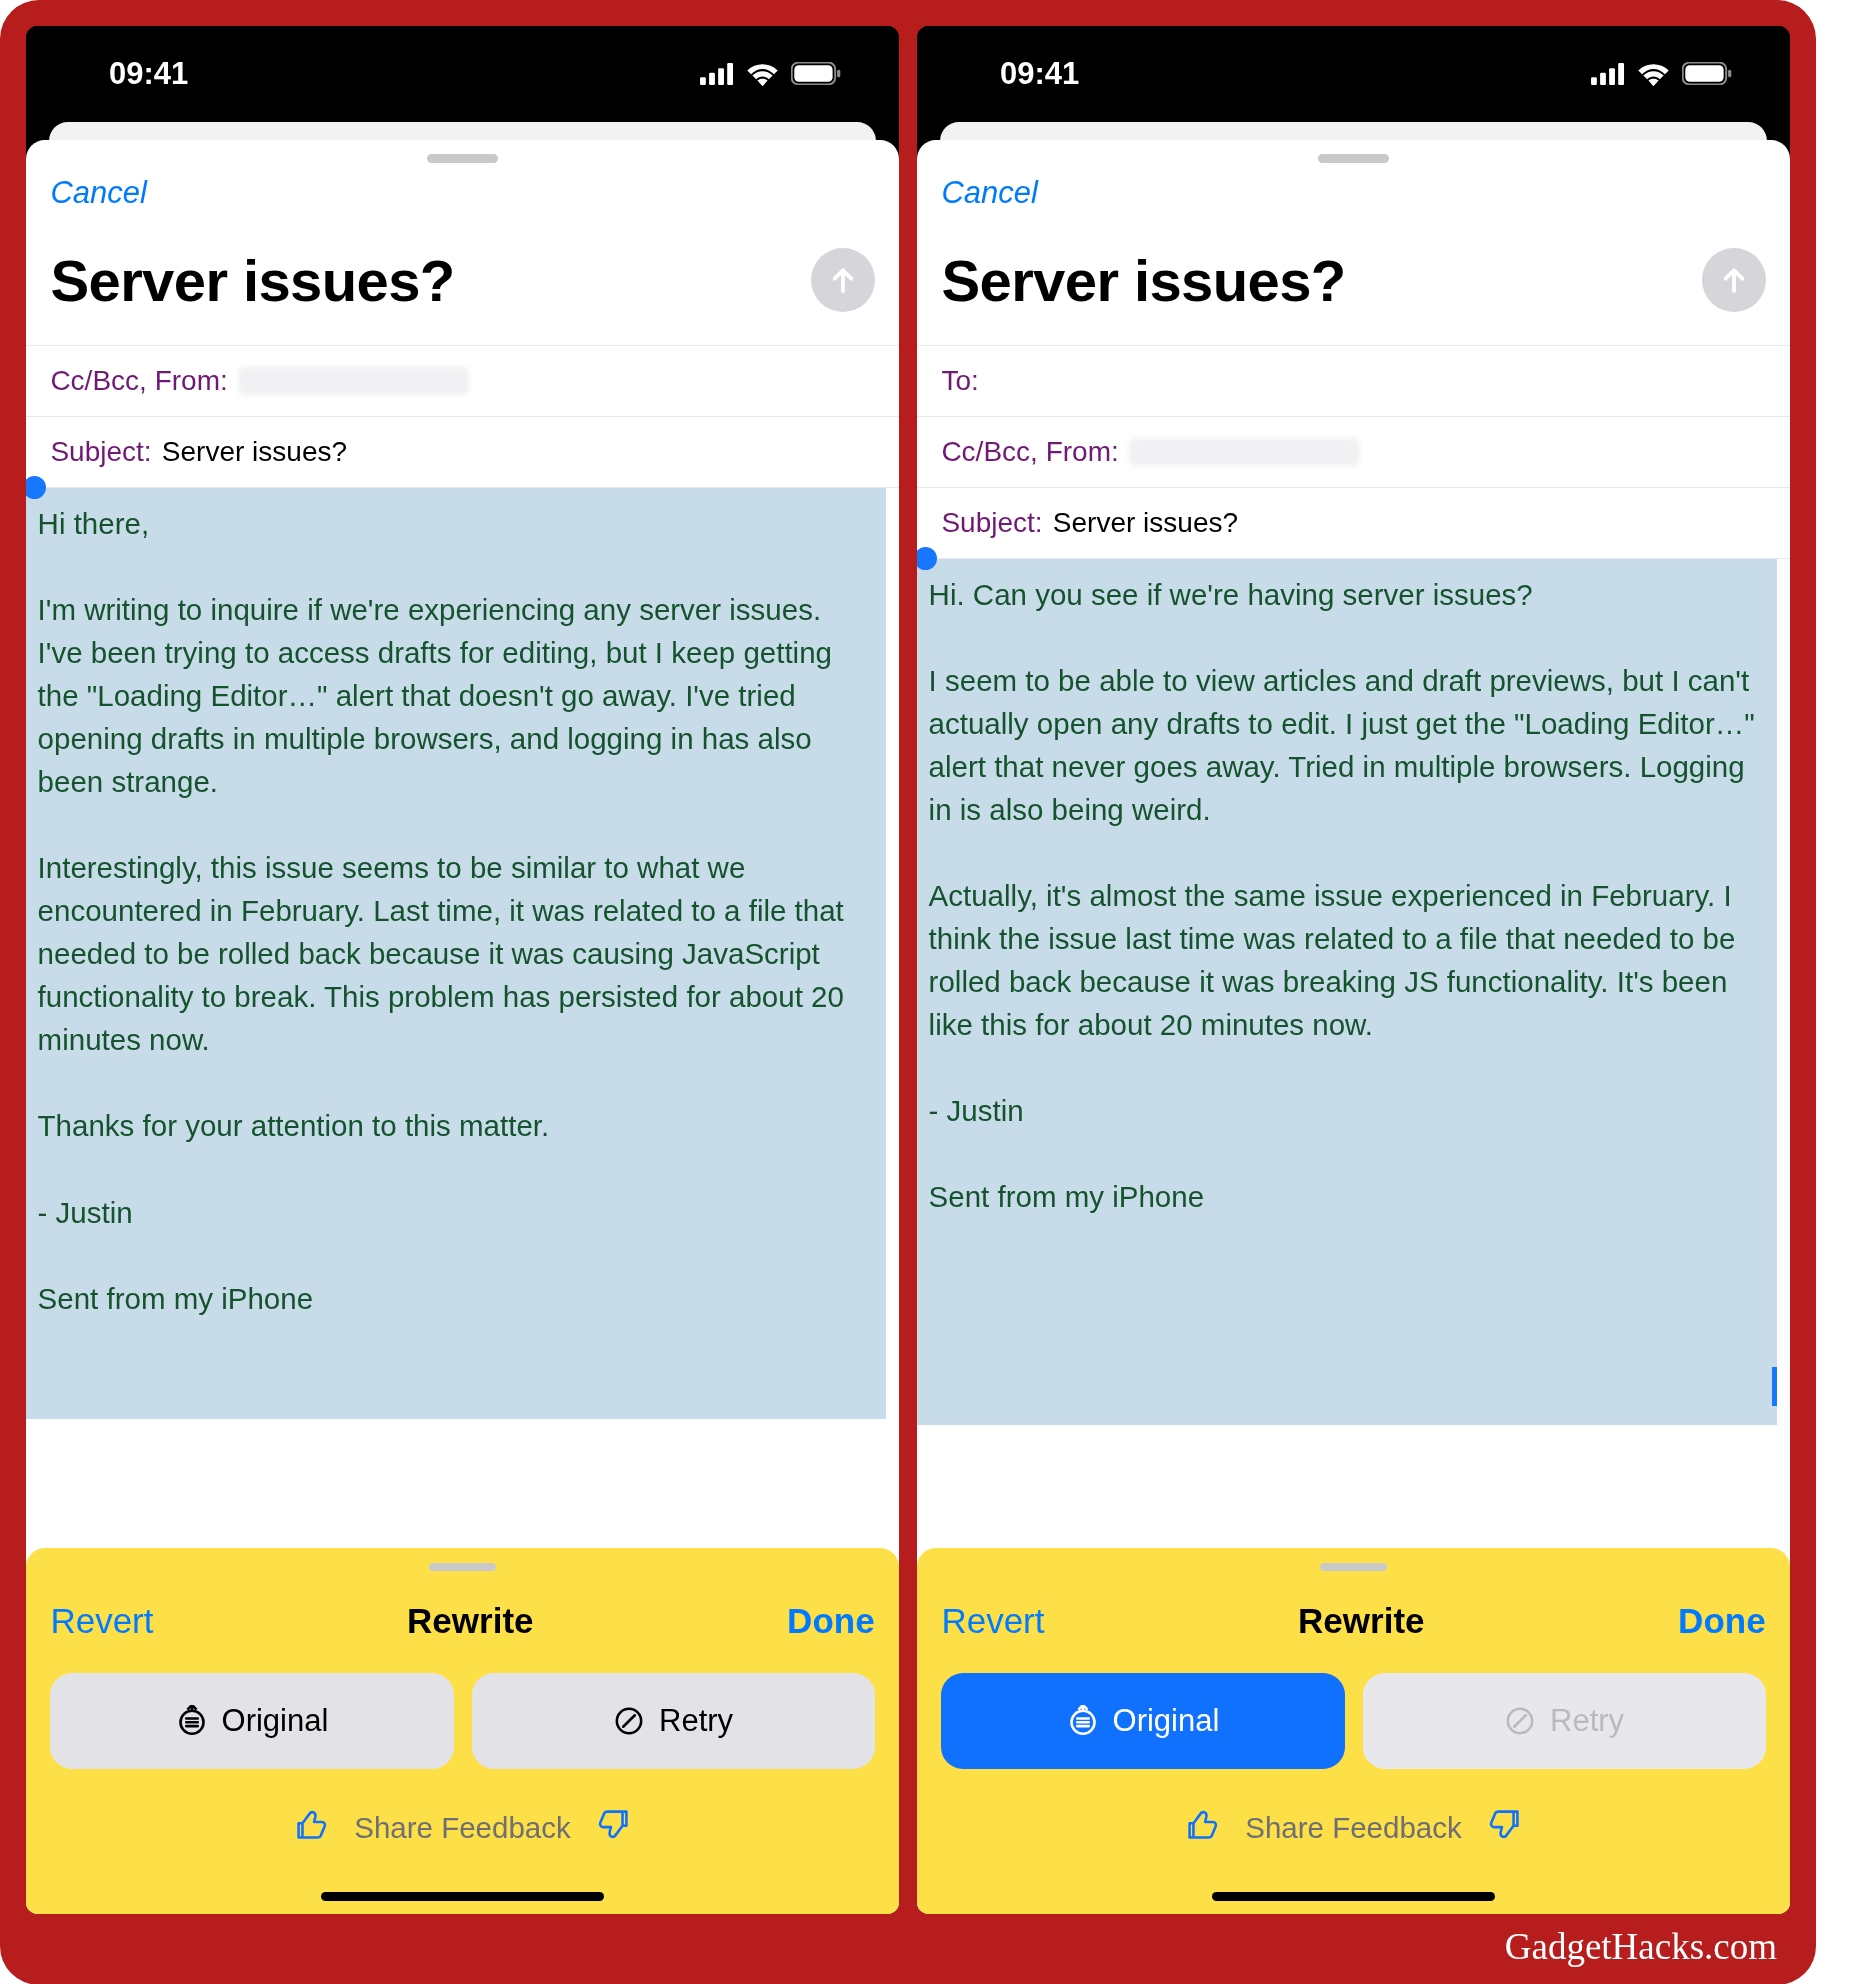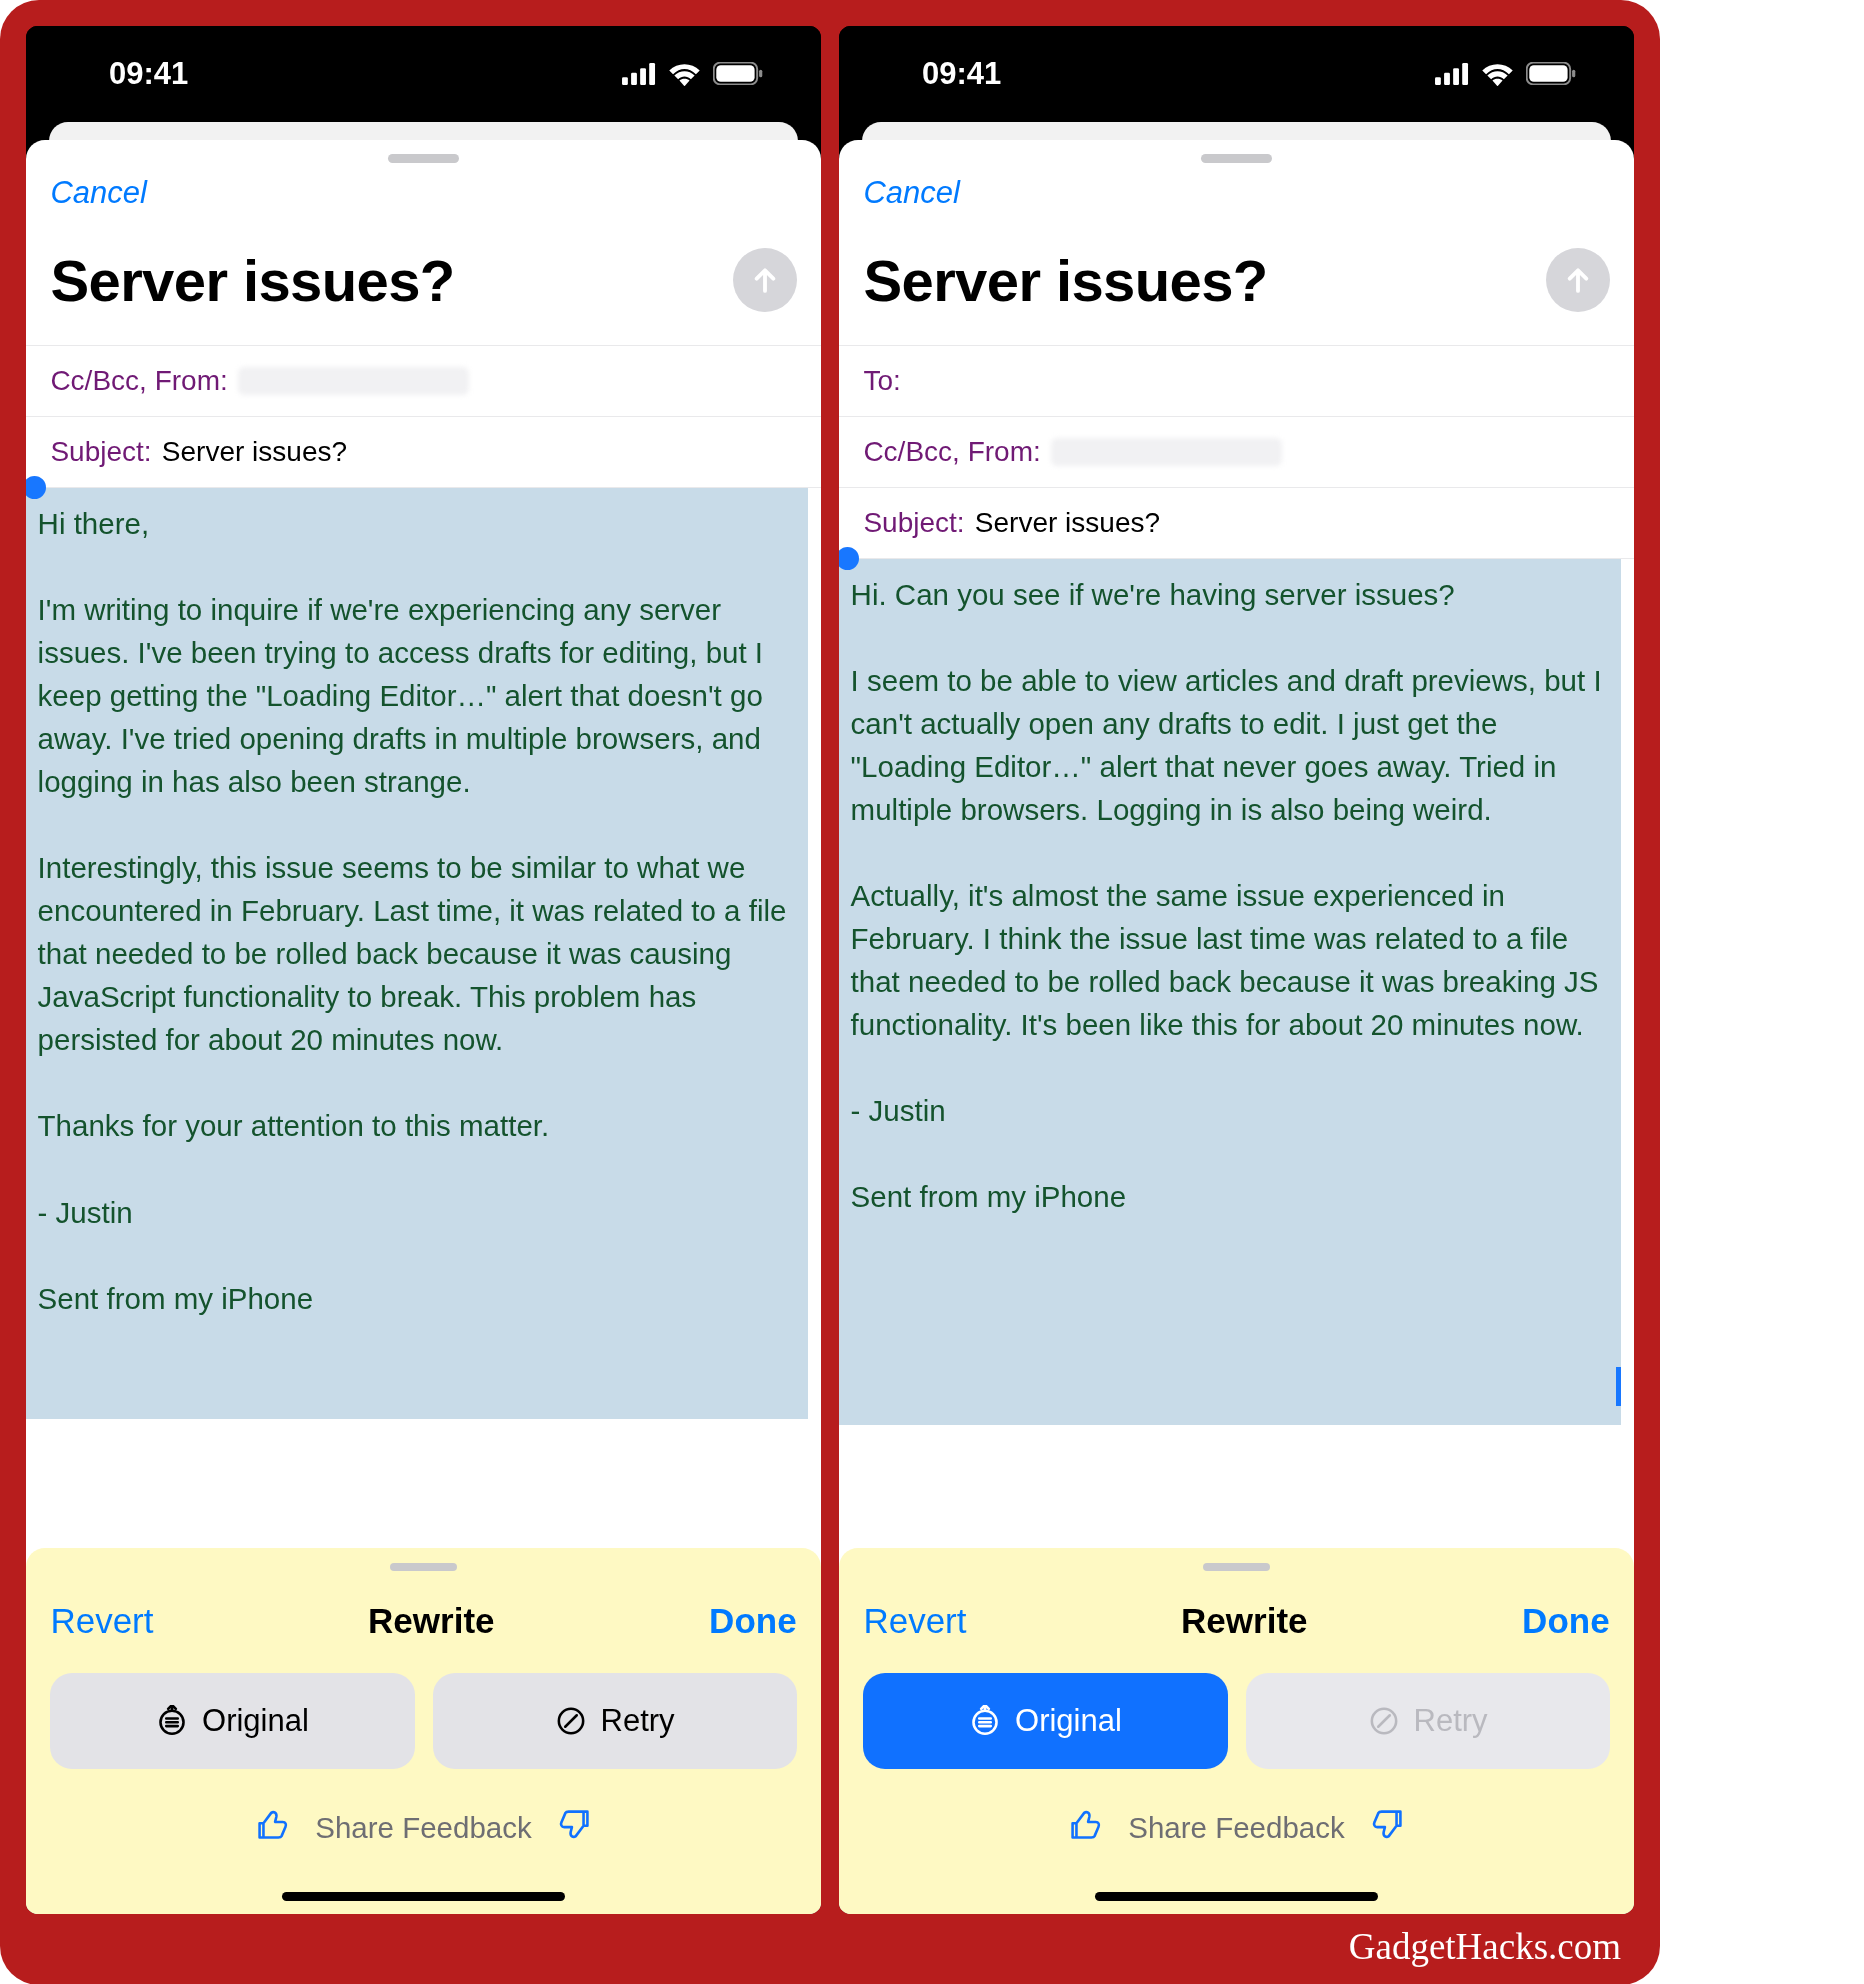--- a/index.html
+++ b/index.html
@@ -5,21 +5,21 @@
   * { box-sizing: border-box; margin: 0; padding: 0; }
   html, body { width: 100%; height: 100%; }
   body {
     font-family: -apple-system, BlinkMacSystemFont, "Helvetica Neue", Arial, sans-serif;
     background: #fff;
   }
   .outer {
     background: #b71d1d;
     padding: 26px 26px 18px 26px;
     border-radius: 39px;
-    width: 1660px;
+    width: 1816px;
     min-height: 1985px;
     position: relative;
   }
   .phones {
     display: flex;
     gap: 18px;
     justify-content: center;
   }
   .phone {
     width: 886px;
@@ -135,21 +135,21 @@
     position: relative;
   }
   .caret {
     position: absolute;
     right: 0; bottom: 19px;
     width: 5.1px; height: 39px;
     background: #1877ff;
   }
 
   .toolbar {
-    background: #fef9c3;
+    background: #fde047;
     border-radius: 19px 19px 0 0;
     padding: 15.4px 24.4px 0 24.4px;
     margin-top: auto;
   }
   .tb-grabber {
     width: 67px; height: 7.7px;
     background: #c9c9cc;
     border-radius: 4.5px;
     margin: 0 auto 11.6px auto;
   }

